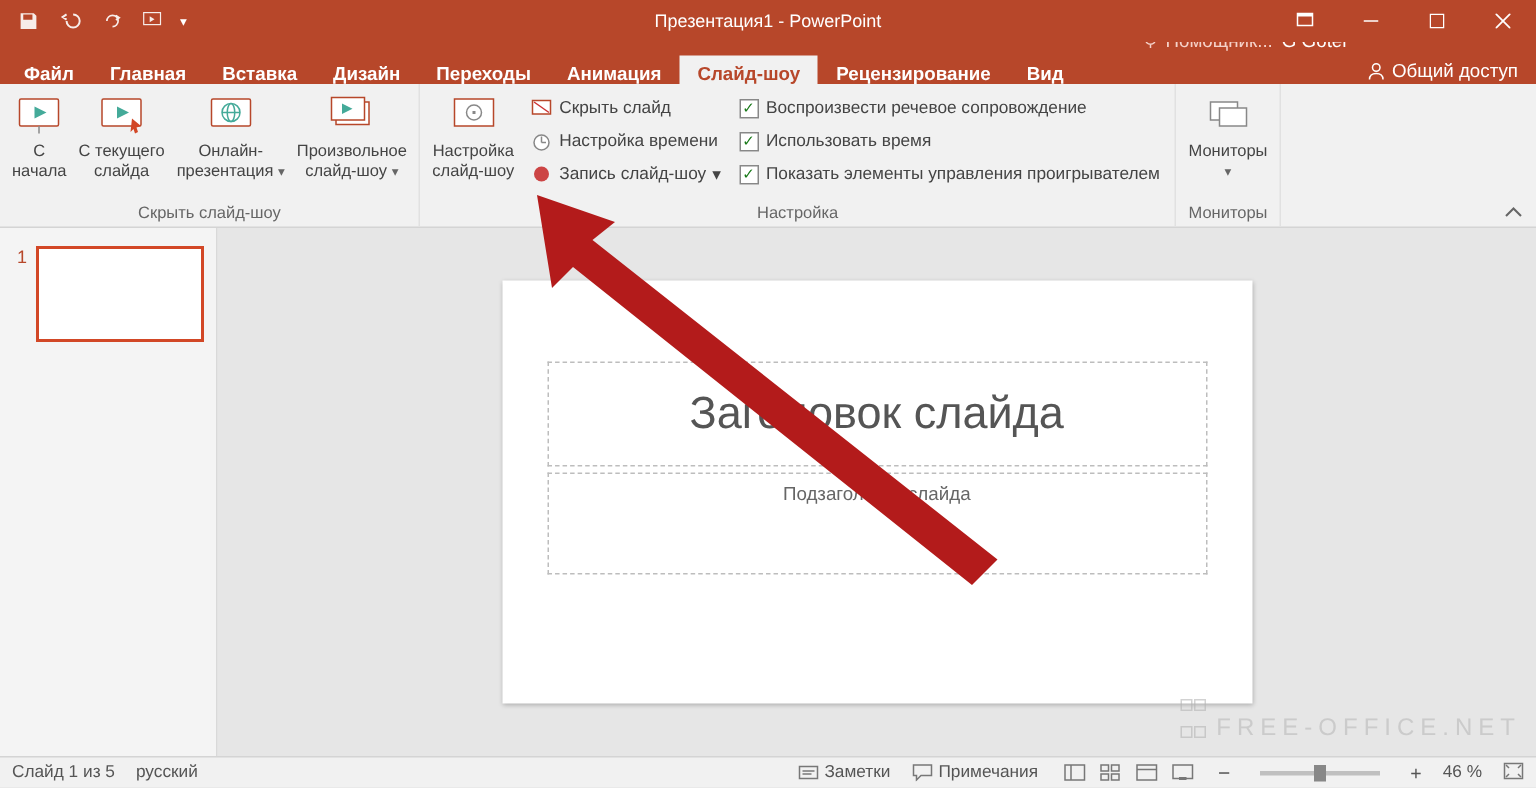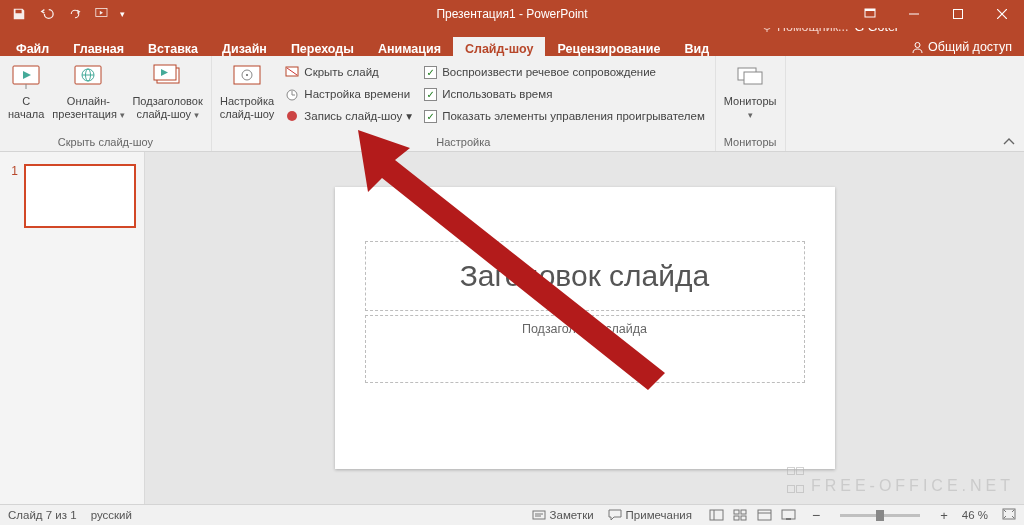--- a/index.html
+++ b/index.html
@@ -164,36 +164,46 @@
               <path fill="#4a9" d="M12 7l8 4-8 4z"></path>
               <line x1="15" y1="20" x2="15" y2="25" stroke="#888"></line>
             </svg>
           </div>
         <div class="blabel"><span>С</span><br><span>начала</span></div>
       </div>
       <div class="bigbtn">
         <div class="bicon">
             <svg width="30" height="26">
               <rect x="2" y="2" width="26" height="18" rx="1" fill="#fff" stroke="#b7472a"></rect>
+              <path fill="#4a9" d="M12 7l8 4-8 4z"></path>
+              <path fill="#d24726" d="M22 15l6 5-3 1 1 3-2 1-1-3-2 2z"></path>
+            </svg>
+          </div>
+        <div class="blabel"><span>С текущего</span><br><span>слайда</span></div>
+      </div>
+      <div class="bigbtn">
+        <div class="bicon">
+            <svg width="30" height="26">
+              <rect x="2" y="2" width="26" height="18" rx="1" fill="#fff" stroke="#b7472a"></rect>
               <circle cx="15" cy="11" r="6" fill="none" stroke="#4a9"></circle>
               <ellipse cx="15" cy="11" rx="2.5" ry="6" fill="none" stroke="#4a9"></ellipse>
               <line x1="9" y1="11" x2="21" y2="11" stroke="#4a9"></line>
             </svg>
           </div>
         <div class="blabel"><span>Онлайн-</span><br><span>презентация</span> <span class="drop">▾</span></div>
       </div>
       <div class="bigbtn">
         <div class="bicon">
             <svg width="30" height="26">
               <rect x="4" y="4" width="22" height="15" fill="#fff" stroke="#b7472a"></rect>
               <rect x="1" y="1" width="22" height="15" fill="#fff" stroke="#b7472a"></rect>
               <path fill="#4a9" d="M8 5l7 3.5L8 12z"></path>
             </svg>
           </div>
-        <div class="blabel"><span>Подзаголовок</span><br><span>слайд-шоу</span> <span class="drop">▾</span></div>
+        <div class="blabel"><span>Произвольное</span><br><span>слайд-шоу</span> <span class="drop">▾</span></div>
       </div>
     </div>
     <div class="glabel">Скрыть слайд-шоу</div>
   </div>
 
   <div class="group">
     <div class="controls">
       <div class="bigbtn">
         <div class="bicon">
             <svg width="30" height="26">
@@ -291,21 +301,21 @@
         </div>
     </div>
   </div>
 </div>
 
 <svg class="arrow-ann" viewBox="0 0 360 260">
   <polygon fill="#b31b1b" points="18,0 70,18 55,30 325,243 308,260 42,48 28,62"></polygon>
 </svg>
 
 <div class="status">
-  <span>Слайд 7 из 1</span>
+  <span>Слайд 1 из 5</span>
   <span>русский</span>
   <div class="spacer"></div>
   <div class="sbtn">
       <svg width="14" height="10">
         <rect x="1" y="1" width="12" height="8" fill="none" stroke="#777"></rect>
         <line x1="3" y1="4" x2="11" y2="4" stroke="#777"></line>
         <line x1="3" y1="6" x2="9" y2="6" stroke="#777"></line>
       </svg>
       <span>Заметки</span>
     </div>

